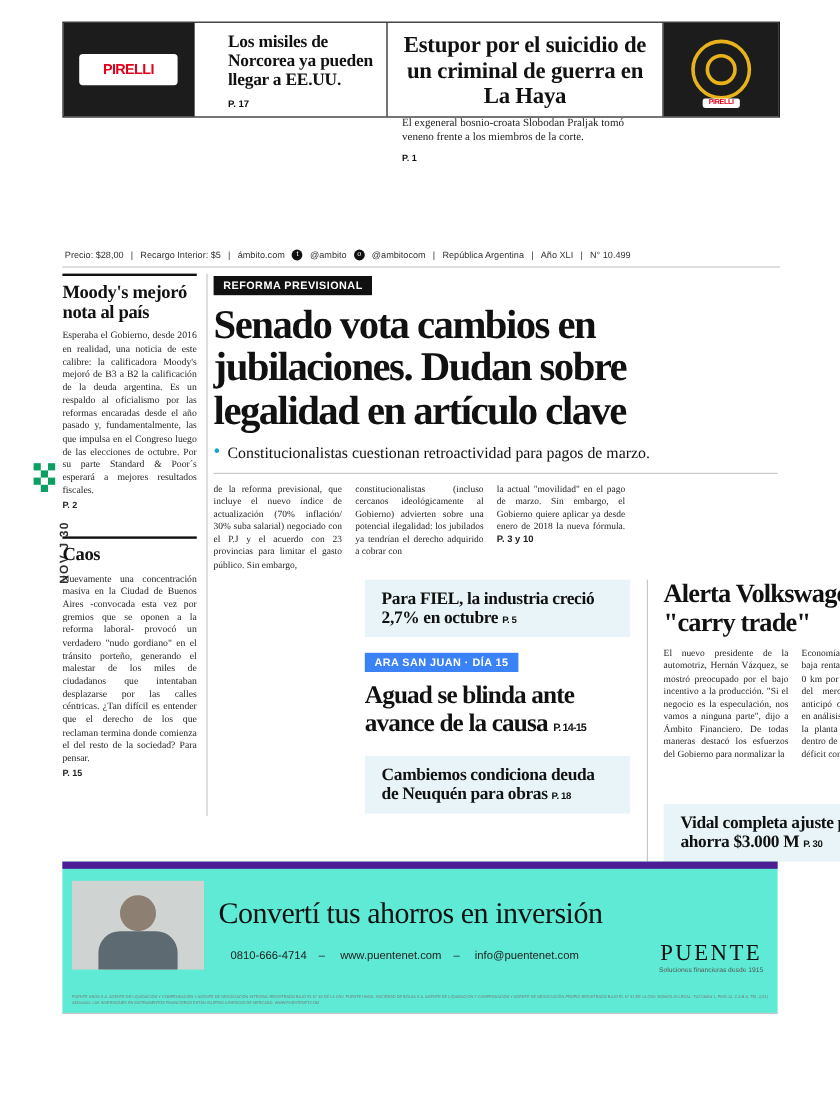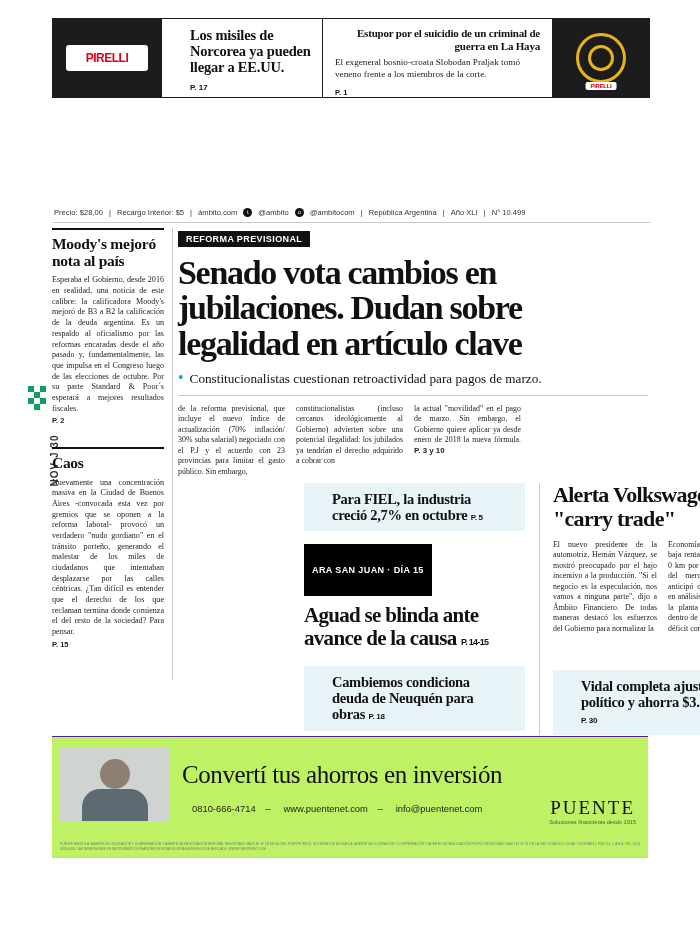--- a/index.html
+++ b/index.html
@@ -17,21 +17,21 @@
   
   .topstrip{position:absolute;left:52px;top:18px;width:596px;height:78px;border:1px solid #1a1a1a;background:#fff;
      display:flex;}
   .pirelli-left{width:108px;border-right:1px solid #1a1a1a;background:#1c1c1c;display:flex;align-items:center;justify-content:center;}
   .pirelli-badge{width:82px;height:26px;background:#fff;border-radius:3px;display:flex;align-items:center;justify-content:center;}
   .pirelli-badge span{font-family:"Liberation Sans",sans-serif;font-weight:bold;font-size:12px;letter-spacing:-.5px;color:#e2001a;}
   .tn1{width:122px;padding:8px 10px 0 28px;border-right:1px solid #1a1a1a;}
   .tn1 h3{margin:0;font-size:14.5px;line-height:1.12;font-weight:bold;letter-spacing:-.2px;}
   .tn1 .pg{font-family:"Liberation Sans",sans-serif;font-size:8px;font-weight:bold;}
   .tn2{flex:1;padding:8px 12px 0 12px;border-right:1px solid #1a1a1a;}
-  .tn2 h3{margin:0;font-size:11px;line-height:1.14;font-weight:bold;text-align:right;letter-spacing:-.2px;}
+  .tn2 h3{margin:0;font-size:19px;line-height:1.14;font-weight:bold;text-align:center;letter-spacing:-.2px;}
   .tn2 p{margin:5px 0 0 0;font-size:9.2px;line-height:1.28;color:#222;}
   .tn2 .pg{font-family:"Liberation Sans",sans-serif;font-size:7.5px;font-weight:bold;}
   .pirelli-right{width:96px;background:#1c1c1c;display:flex;align-items:center;justify-content:center;position:relative;}
   .tyre{width:44px;height:44px;border-radius:50%;border:3px solid #e8b31a;position:relative;background:#1c1c1c;}
   .tyre:after{content:"";position:absolute;left:9px;top:9px;width:20px;height:20px;border-radius:50%;border:3px solid #e8b31a;}
   .pirelli-right .mini{position:absolute;bottom:7px;left:50%;transform:translateX(-50%);
      background:#fff;border-radius:2px;padding:1px 5px;font-family:"Liberation Sans",sans-serif;
      font-size:6px;font-weight:bold;color:#e2001a;letter-spacing:-.3px;}
 
   
@@ -68,33 +68,33 @@
 
   .body4{display:flex;gap:11px;margin-top:8px;}
   .body4 .c{width:107px;font-size:7.9px;line-height:1.33;text-align:justify;color:#222;}
   .body4 .c .pg{font-family:"Liberation Sans",sans-serif;font-weight:bold;}
 
   
   .lower{position:absolute;left:126px;top:255px;width:470px;}
   .lowgrid{display:flex;gap:14px;}
   .lcol{width:228px;}
   .rcol{width:228px;border-left:1px solid #c9c9c9;padding-left:13px;}
-  .band{background:#e8f4f8;padding:8px 28px;}
+  .band{background:#e8f4f8;padding:8px 14px;}
   .band h3{margin:0;font-size:14.5px;line-height:1.12;font-weight:bold;letter-spacing:-.3px;}
   .band h3 .pg{font-family:"Liberation Sans",sans-serif;font-size:8px;}
-  .tagbar{background:#000000;color:#fff;font-family:"Liberation Sans",sans-serif;font-size:9px;
-     font-weight:bold;letter-spacing:.4px;padding:21px 8px;display:inline-block;margin-top:13px;}
+  .tagbar{background:#3b82f6;color:#fff;font-family:"Liberation Sans",sans-serif;font-size:9px;
+     font-weight:bold;letter-spacing:.4px;padding:3px 8px;display:inline-block;margin-top:13px;}
   .aguad h2{margin:8px 0 0 0;font-size:21px;line-height:1.08;font-weight:bold;letter-spacing:-.7px;}
   .aguad h2 .pg{font-family:"Liberation Sans",sans-serif;font-size:9px;}
   .rcol h2.vw{margin:0;font-size:22px;line-height:1.08;font-weight:bold;letter-spacing:-.7px;}
   .vwbody{display:flex;gap:11px;margin-top:9px;}
   .vwbody .c{width:104px;font-size:7.9px;line-height:1.33;text-align:justify;color:#222;}
 
   
-  .ad{position:absolute;left:52px;top:736px;width:596px;height:120px;border-top:1px solid #4c1d95;border-bottom:1px solid #c9c9c9;background:#bef264;}
+  .ad{position:absolute;left:52px;top:718px;width:596px;height:120px;border-top:6px solid #4c1d95;border-bottom:1px solid #c9c9c9;background:#5eead4;}
   .ad .photo{position:absolute;left:8px;top:10px;width:110px;height:74px;background:#cfd3d2;overflow:hidden;}
   .ad .photo .head{position:absolute;left:40px;top:12px;width:30px;height:30px;border-radius:50%;background:#8d7f72;}
   .ad .photo .body{position:absolute;left:22px;top:42px;width:66px;height:36px;border-radius:18px 18px 0 0;background:#5e6a72;}
   .ad h2{position:absolute;left:130px;top:24px;margin:0;font-size:25px;font-weight:normal;color:#111;letter-spacing:-.4px;}
   .ad .contacts{position:absolute;left:130px;top:66px;font-family:"Liberation Sans",sans-serif;font-size:9.4px;color:#222;}
   .ad .contacts span{margin:0 10px;}
   .ad .brand{position:absolute;right:12px;top:60px;text-align:center;}
   .ad .brand .nm{font-size:19px;letter-spacing:2px;color:#111;}
   .ad .brand .tl{font-size:5.6px;color:#555;font-family:"Liberation Sans",sans-serif;}
   .ad .legal{position:absolute;left:8px;bottom:5px;width:580px;font-family:"Liberation Sans",sans-serif;

